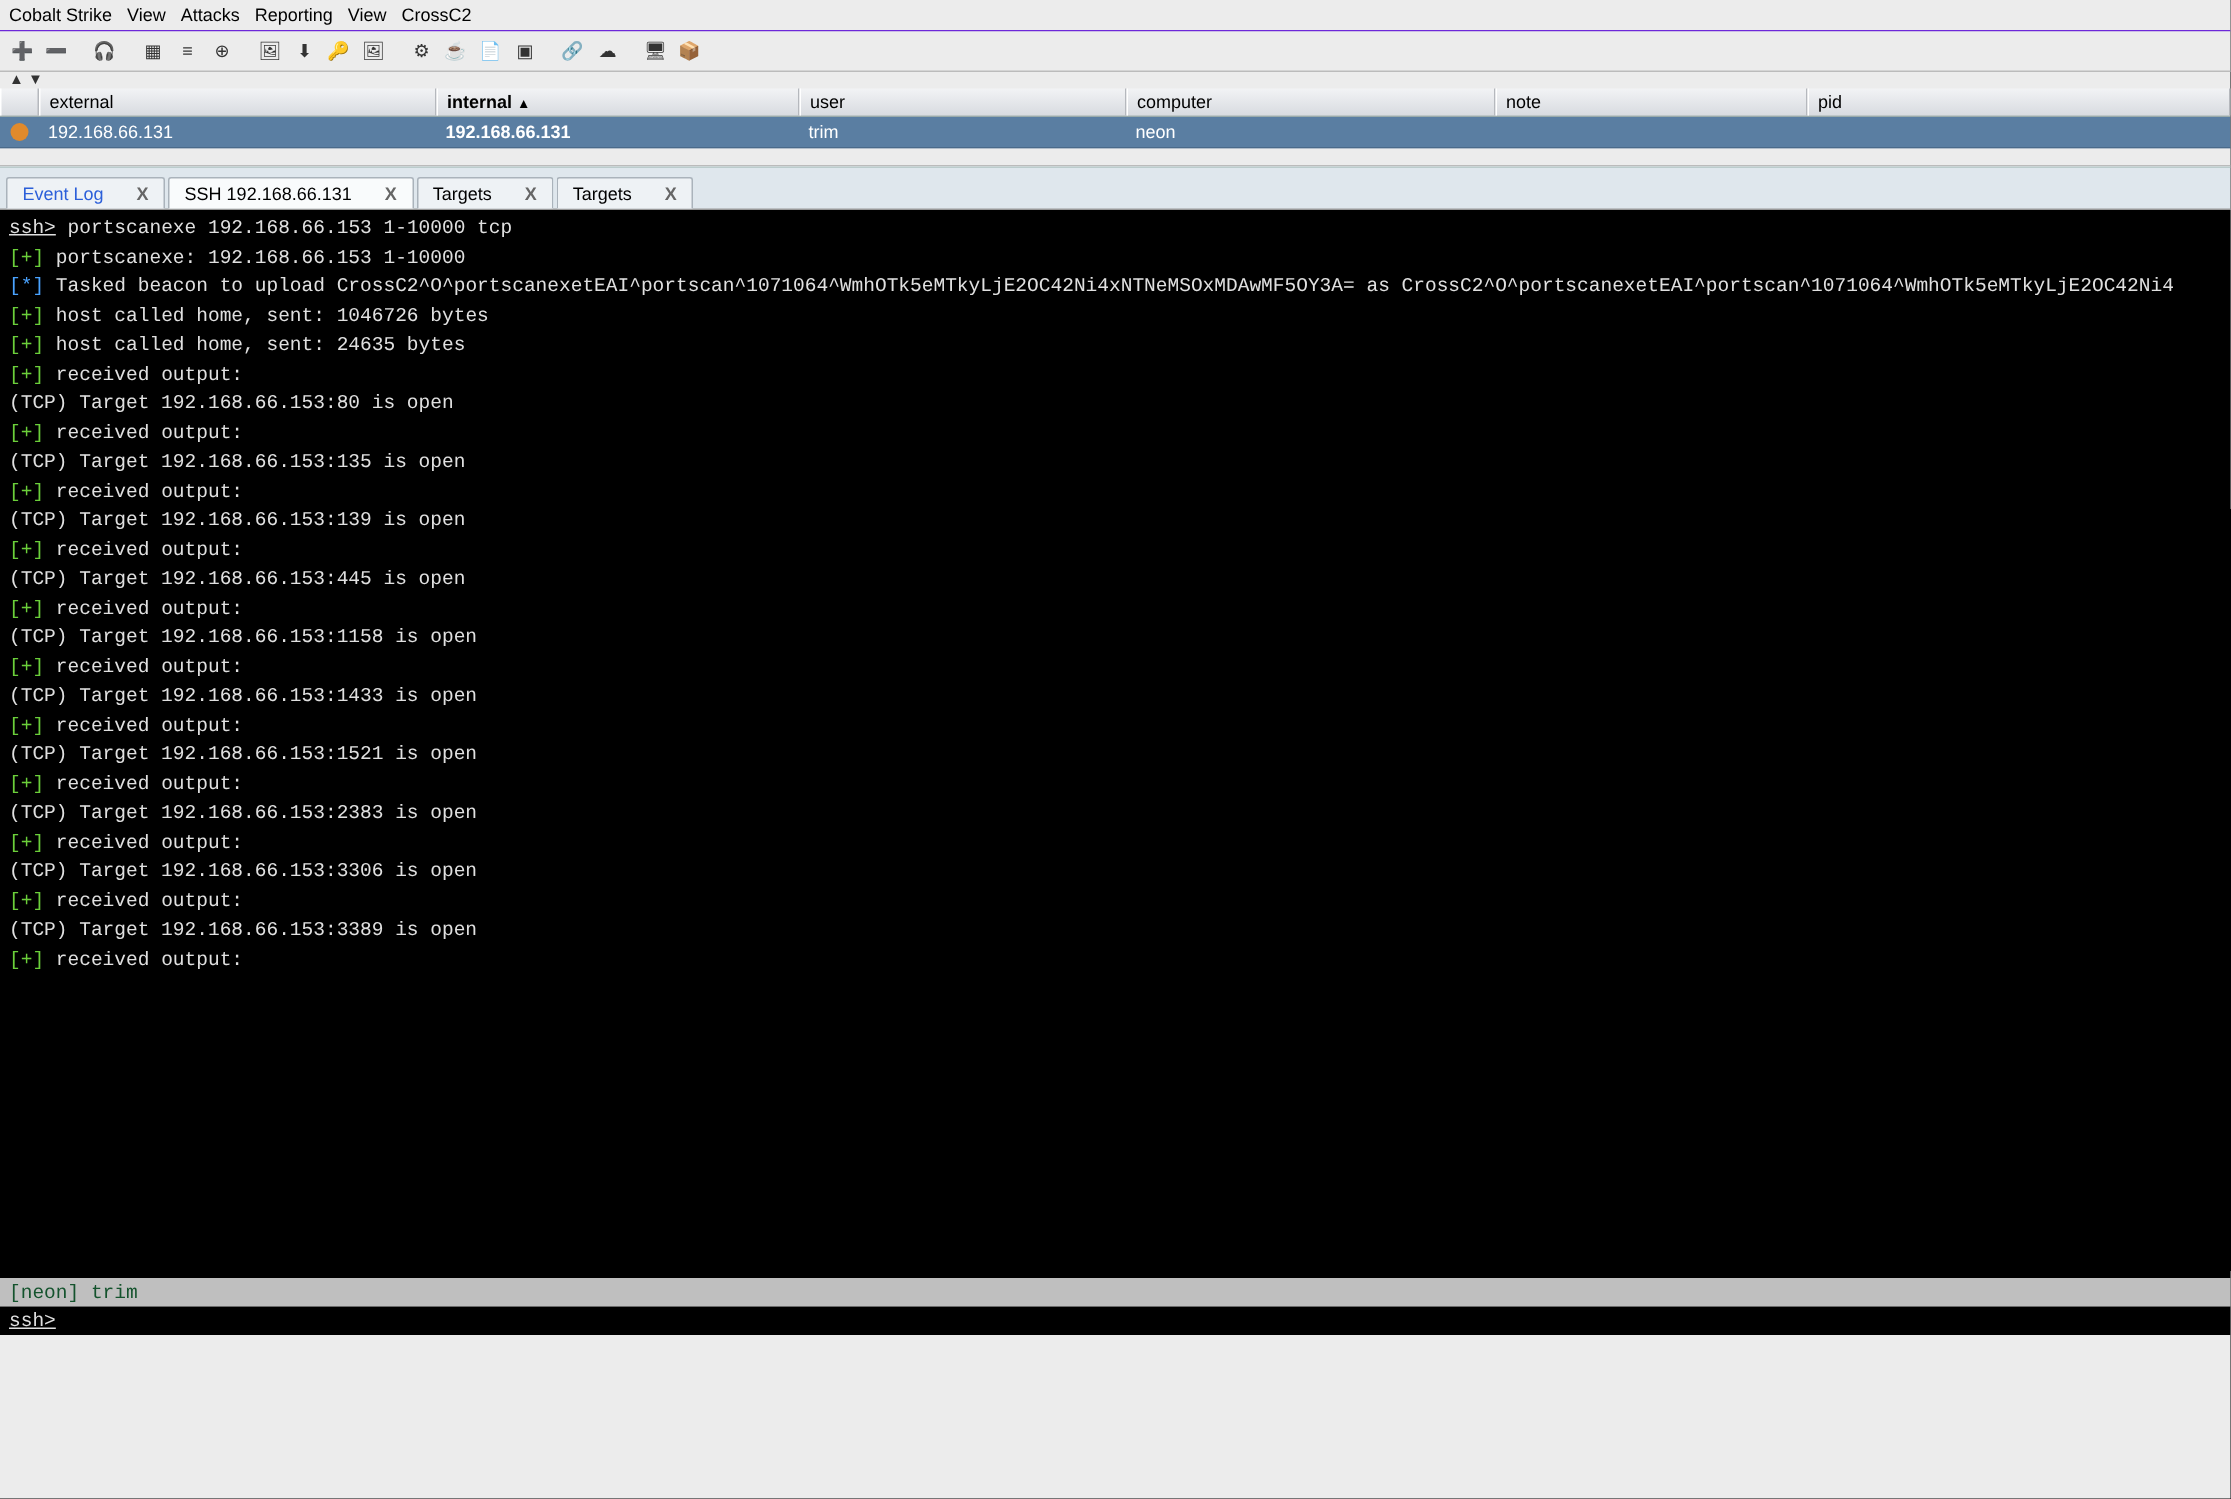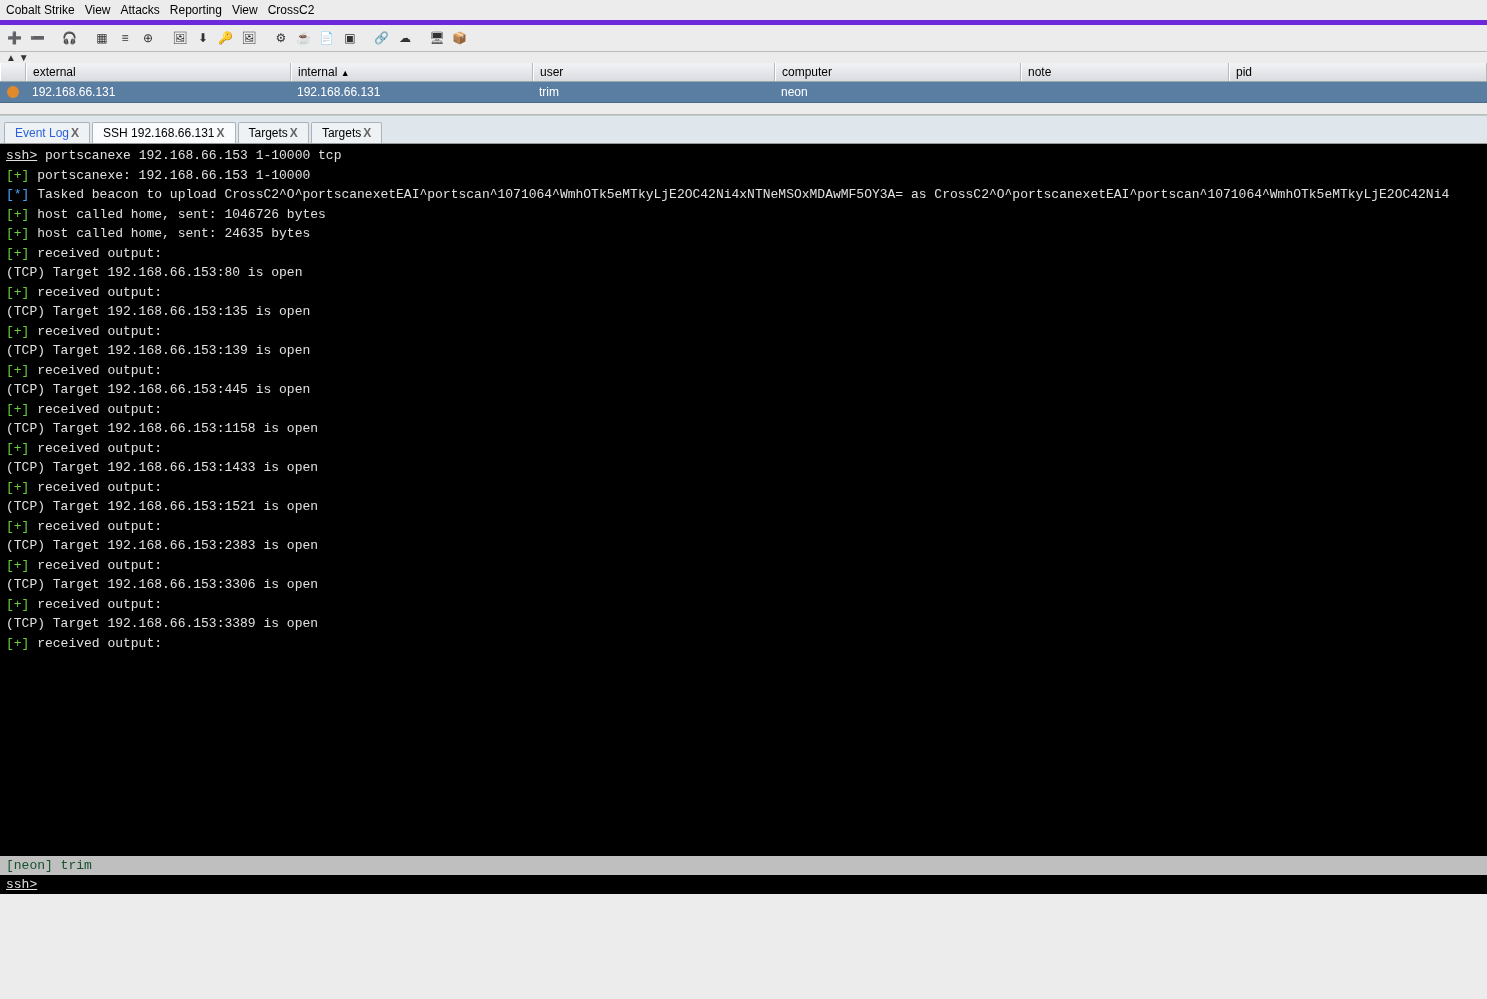--- a/index.html
+++ b/index.html
@@ -1,36 +1,36 @@
 <!DOCTYPE html>
 <html><head>
 <meta charset="utf-8">
 <style>
   * { box-sizing: border-box; margin: 0; padding: 0; }
   body { font-family: "Segoe UI", Tahoma, sans-serif; font-size: 12px; background: #ececec; color: #000; width: 1487px; }
-  .menubar { display: flex; gap: 10px; padding: 3px 6px; background: #ececec; border-bottom: 5px solid #6d28d9; }
+  .menubar { display: flex; gap: 10px; padding: 3px 6px; background: #ececec; border-bottom: 1px solid #6d28d9; }
   .menubar span { cursor: default; }
   .toolbar { display: flex; gap: 5px; padding: 4px 6px; background: #ececec; border-bottom: 1px solid #bbb; align-items: center; }
   .toolbar .tb-icon { width: 18px; height: 18px; display: flex; align-items: center; justify-content: center; color: #333; }
   .toolbar .tb-sep { width: 4px; }
   .smallctrl { padding: 0 6px; font-size: 10px; color: #333; }
   .table-header { display: flex; background: linear-gradient(#f2f3f5,#d8dbe0); border-bottom: 1px solid #9aa; }
   .table-header .th { border-left: 1px solid #fff; border-right: 1px solid #b5b8bd; padding: 2px 6px; }
   .col-icon { width: 26px; }
   .col-ext { width: 265px; }
-  .col-int { width: 242px; }
-  .col-user { width: 242px; }
+  .col-int { width: 242px; font-weight: bold; }
+  .col-user { width: 218px; }
   .col-comp { width: 246px; }
   .col-note { width: 208px; }
   .col-pid { flex: 1; }
   .table-row { display: flex; background: #5a7ea2; color: #fff; border-bottom: 1px solid #4a6a8a; }
   .table-row .td { padding: 3px 6px; }
   .row-icon { width: 26px; display:flex; align-items:center; justify-content:center; }
   .tabs-bar { display: flex; background: #dfe7ed; border-top: 1px solid #bcc; border-bottom: 1px solid #999; padding-top: 6px; padding-left: 4px; gap: 2px;}
-  .tab { background: #eef2f5; border: 1px solid #aab3bb; border-bottom: none; padding: 3px 10px; display: flex; gap: 2px; align-items: center; border-radius: 2px 2px 0 0;}
+  .tab { background: #eef2f5; border: 1px solid #aab3bb; border-bottom: none; padding: 3px 10px; display: flex; gap: 22px; align-items: center; border-radius: 2px 2px 0 0;}
   .tab.active { background: #f9fbfc; }
   .tab .close-x { color: #666; font-weight: bold; }
   .tab.blue span:first-child { color: #2b5fd9; }
   .console { background: #000; font-family: "Courier New", monospace; font-size: 13px; line-height: 19.5px; padding: 2px 6px; height: 712px; overflow: hidden; white-space: pre; color: #e0e0e0; }
   .pre-green { color: #6bcf3a; }
   .pre-star { color: #4aa3ff; }
   .prompt { text-decoration: underline; color: #e0e0e0; }
   .status-bar { background: #bfbfbf; color:#14532d; font-family:"Courier New",monospace; font-size:13px; padding: 2px 6px; }
   .input-line { background:#000; color:#e0e0e0; font-family:"Courier New",monospace; font-size:13px; padding: 2px 6px; }
   .sort-ind { font-size:9px; }

